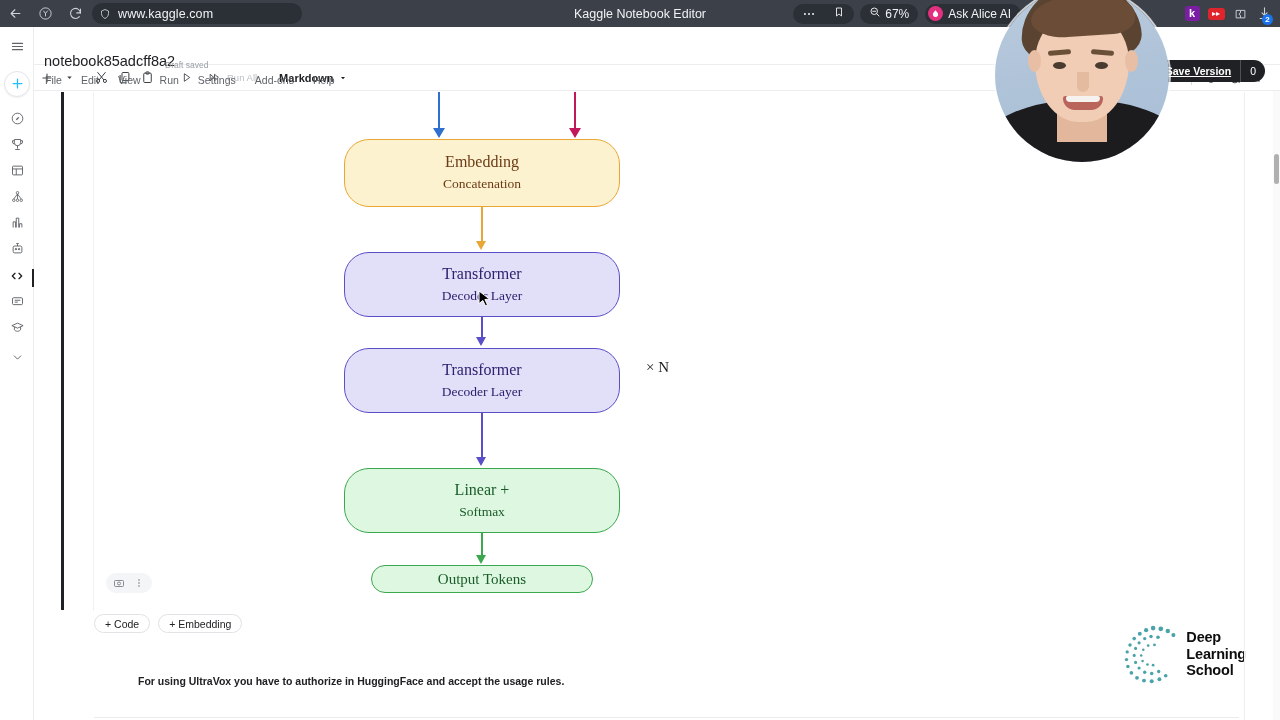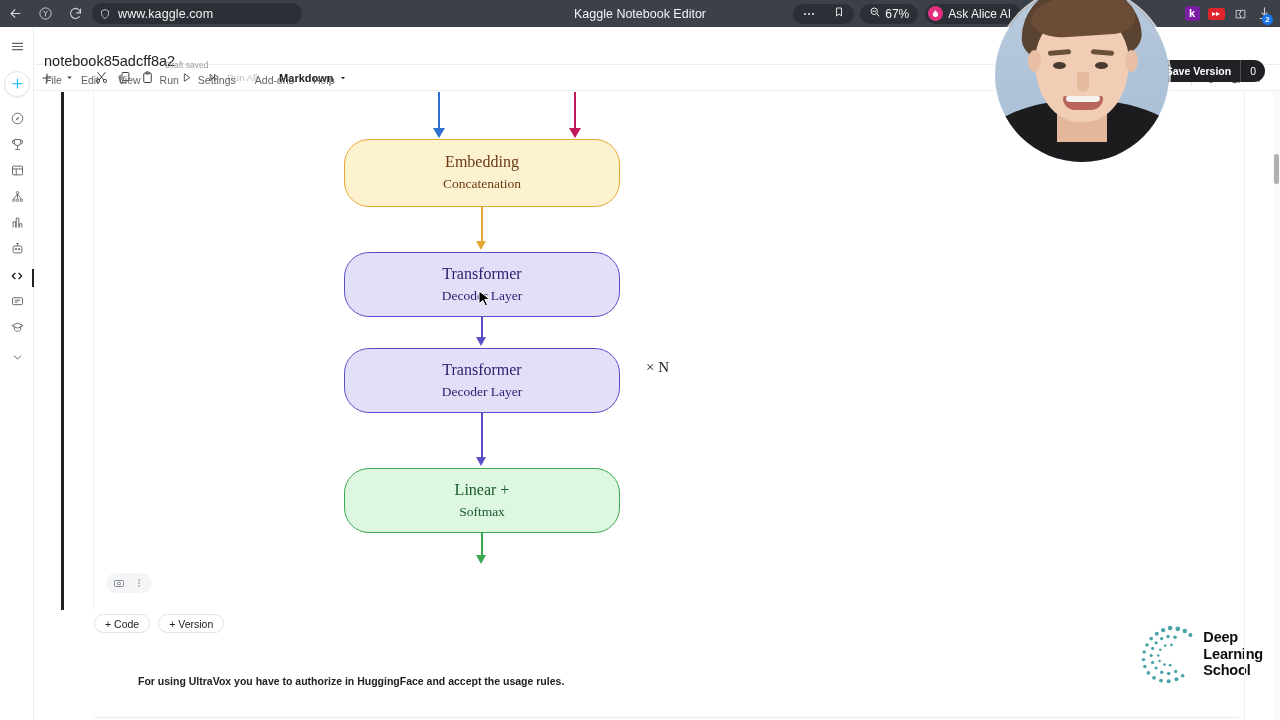--- a/index.html
+++ b/index.html
@@ -119,21 +119,21 @@
 
   .save-version {
     position: absolute; right: 15px; top: 33px;
     display: flex; align-items: center;
     height: 22px;
     background: #202124; color: #fff;
     border-radius: 12px;
     font-size: 10.5px; font-weight: 700;
     overflow: hidden;
   }
-  .sv-main { display:flex; align-items:center; gap:5px; padding: 0 9px 0 10px; }
+  .sv-main { display:flex; align-items:center; gap:5px; padding: 0 9px 0 10px; text-decoration: underline; }
   .sv-count {
     border-left: 1px solid #4d5156;
     padding: 0 9px; height: 22px;
     display: flex; align-items: center;
     font-weight: 400;
   }
 
   
   .toolbar {
     position: absolute; top: 65px; left: 0;
@@ -311,21 +311,21 @@
     position: absolute; left: 60px; top: 583px;
     font-size: 10.5px; font-weight: 700; color: #202124; margin-left: 44px;
   }
   .md-rule {
     position: absolute; left: 60px; top: 625px;
     width: 1145px; height: 1px; background: #ebebeb;
   }
 
   
   .dls {
-    position: absolute; right: 17px; top: 527px;
+    position: absolute; right: 34px; top: 527px;
     display: flex; align-items: center; gap: 0;
   }
   .dls-text {
     font-size: 14.5px; font-weight: 700;
     line-height: 1.14; color: #0d0d0d;
     letter-spacing: -.2px;
   }
 
   
   .webcam {
@@ -759,20 +759,23 @@
         <div class="arrowhead" style="left:382px; top:370px; border-left:5.5px solid transparent; border-right:5.5px solid transparent; border-top:9px solid #5b4fc7;"></div>
 
         <div class="dbox box-linear">
           <div class="l1">Linear +</div>
           <div class="l2">Softmax</div>
         </div>
 
         <div class="ln ln-v" style="left:387px; top:446px; height:24px; background:#3ba84f;"></div>
         <div class="arrowhead" style="left:382px; top:468px; border-left:5.5px solid transparent; border-right:5.5px solid transparent; border-top:9px solid #3ba84f;"></div>
 
+        <div class="dbox box-out">
+          <div class="l1">Output Tokens</div>
+        </div>
       </div>
 
       <div class="cell-tools">
         <span class="ct-ico">
           <svg width="12" height="12" viewBox="0 0 24 24" fill="none" stroke="currentColor" stroke-width="1.6">
               <rect x="3" y="7" width="18" height="12" rx="2"></rect>
               <circle cx="12" cy="13" r="3"></circle>
             </svg>
         </span>
         <span class="ct-ico">
@@ -784,21 +787,21 @@
         </span>
       </div>
     </div>
   </div>
 
   <div class="add-row">
     <div class="add-btn">
       <span>+ Code</span>
     </div>
     <div class="add-btn">
-      <span>+ Version</span>
+      <span>+ Embedding</span>
     </div>
   </div>
 
   <div class="md-p">For using UltraVox you have to authorize in HuggingFace and accept the usage rules.</div>
   <div class="md-rule"></div>
 
   <div class="dls">
     <svg width="70" height="70" viewBox="0 0 100 100">
       <g fill="#4aa3a8">
         <circle cx="64" cy="14" r="3.4"></circle>

